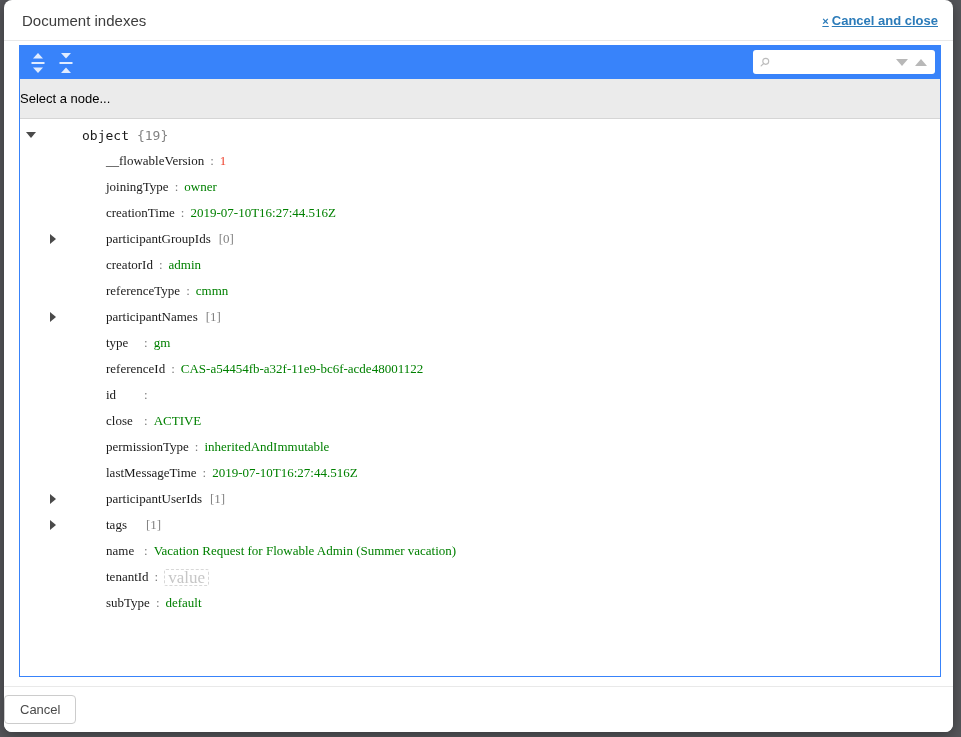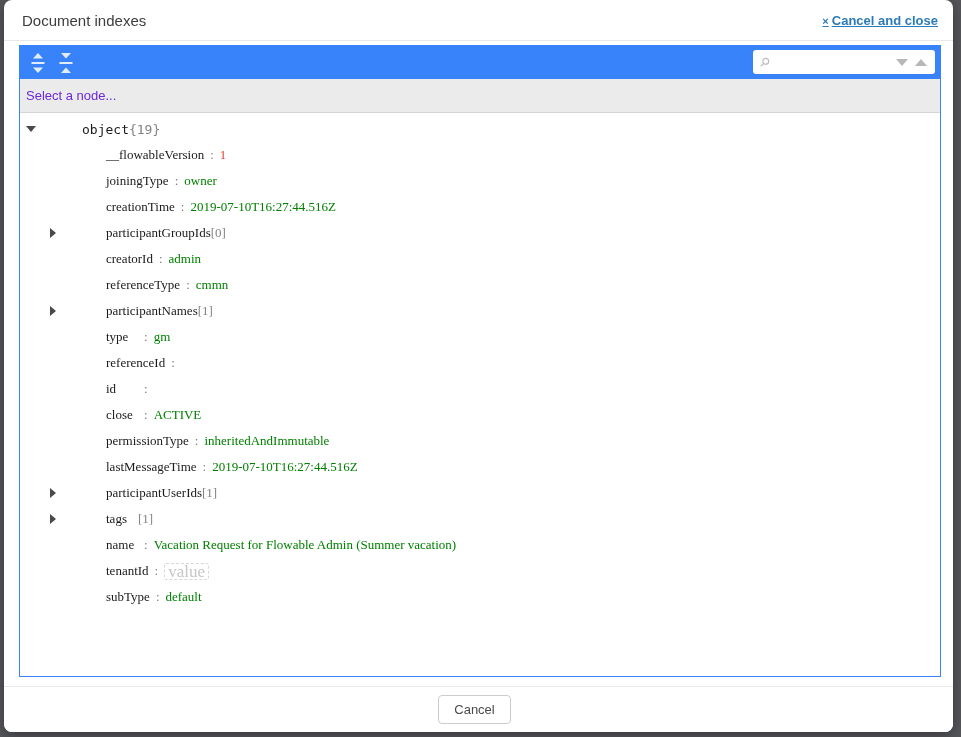--- a/index.html
+++ b/index.html
@@ -97,29 +97,28 @@
     border-right: 6px solid transparent;
     border-top: 7px solid #b8b8b8;
   }
   .tri-sm-up {
     width: 0; height: 0;
     border-left: 6px solid transparent;
     border-right: 6px solid transparent;
     border-bottom: 7px solid #b8b8b8;
   }
   .navbar {
-    height: 34px;
+    height: 40px;
     flex: none;
     background: #ebebeb;
     border-bottom: 1px solid #d5d5d5;
-    color: #6d28d9;
-    font-size: 13px;
-    display: flex;
-    align-items: center;
-    padding-left: 6px;
+    color: #000000;
+    font-size: 13px;
+    display: flex;
+    align-items: center;
     cursor: pointer;
   }
   .tree {
     flex: 1 1 auto;
     background: #fff;
     font-family: "DejaVu Sans Mono", monospace;
     font-size: 13px;
     color: #1a1a1a;
     padding-top: 3px;
     overflow: hidden;
@@ -139,39 +138,39 @@
     border-top: 6px solid #4a4a4a;
   }
   .tri-right {
     width: 0; height: 0;
     border-top: 5px solid transparent;
     border-bottom: 5px solid transparent;
     border-left: 6px solid #4a4a4a;
   }
   .key { min-width: 32px; margin-left: 34px; }
   .sep { color: #7c7c7c; padding: 0 6px; }
-  .count { color: var(--count-color, #828282); }
+  .count { color: var(--count-color, #828282); margin-left: 8px; }
   .val-string { color: var(--string-color, #008000); }
   .val-number { color: var(--number-color, #ee422e); }
   .val-empty {
     color: #c6c6c6;
     font-size: 17px;
     line-height: 13px;
     border: 1px dashed #d8d8d8;
     border-radius: 2px;
     padding: 1px 3px;
   }
   .modal-footer {
     position: absolute;
     left: 0; right: 0; bottom: 0;
     height: 46px;
     border-top: 1px solid #e9e9e9;
     display: flex;
     align-items: center;
-    justify-content: center;
+    justify-content: flex-start;
     padding-right: 8px;
     border-radius: 0 0 8px 8px;
     background: #fff;
   }
   .cancel-btn {
     height: 29px;
     padding: 0 15px;
     background: #fff;
     border: 1px solid #cccccc;
     border-radius: 4px;
@@ -235,21 +234,21 @@
     <div class="tree">
         <div class="row l0"><button class="marker-box"><span class="tri-down"></span></button><span class="key">object</span><span class="count">{19}</span></div>
         <div class="row l1"><span class="marker-box"></span><span class="key">__flowableVersion</span><span class="sep">:</span><span class="val-number">1</span></div>
         <div class="row l1"><span class="marker-box"></span><span class="key">joiningType</span><span class="sep">:</span><span class="val-string">owner</span></div>
         <div class="row l1"><span class="marker-box"></span><span class="key">creationTime</span><span class="sep">:</span><span class="val-string">2019-07-10T16:27:44.516Z</span></div>
         <div class="row l1"><button class="marker-box"><span class="tri-right"></span></button><span class="key">participantGroupIds</span><span class="count">[0]</span></div>
         <div class="row l1"><span class="marker-box"></span><span class="key">creatorId</span><span class="sep">:</span><span class="val-string">admin</span></div>
         <div class="row l1"><span class="marker-box"></span><span class="key">referenceType</span><span class="sep">:</span><span class="val-string">cmmn</span></div>
         <div class="row l1"><button class="marker-box"><span class="tri-right"></span></button><span class="key">participantNames</span><span class="count">[1]</span></div>
         <div class="row l1"><span class="marker-box"></span><span class="key">type</span><span class="sep">:</span><span class="val-string">gm</span></div>
-        <div class="row l1"><span class="marker-box"></span><span class="key">referenceId</span><span class="sep">:</span></div>
+        <div class="row l1"><span class="marker-box"></span><span class="key">referenceId</span><span class="sep">:</span><span class="val-string">CAS-a54454fb-a32f-11e9-bc6f-acde48001122</span></div>
         <div class="row l1"><span class="marker-box"></span><span class="key">id</span><span class="sep">:</span></div>
         <div class="row l1"><span class="marker-box"></span><span class="key">close</span><span class="sep">:</span><span class="val-string">ACTIVE</span></div>
         <div class="row l1"><span class="marker-box"></span><span class="key">permissionType</span><span class="sep">:</span><span class="val-string">inheritedAndImmutable</span></div>
         <div class="row l1"><span class="marker-box"></span><span class="key">lastMessageTime</span><span class="sep">:</span><span class="val-string">2019-07-10T16:27:44.516Z</span></div>
         <div class="row l1"><button class="marker-box"><span class="tri-right"></span></button><span class="key">participantUserIds</span><span class="count">[1]</span></div>
         <div class="row l1"><button class="marker-box"><span class="tri-right"></span></button><span class="key">tags</span><span class="count">[1]</span></div>
         <div class="row l1"><span class="marker-box"></span><span class="key">name</span><span class="sep">:</span><span class="val-string">Vacation Request for Flowable Admin (Summer vacation)</span></div>
         <div class="row l1"><span class="marker-box"></span><span class="key">tenantId</span><span class="sep">:</span><span class="val-empty">value</span></div>
         <div class="row l1"><span class="marker-box"></span><span class="key">subType</span><span class="sep">:</span><span class="val-string">default</span></div>
       </div>

